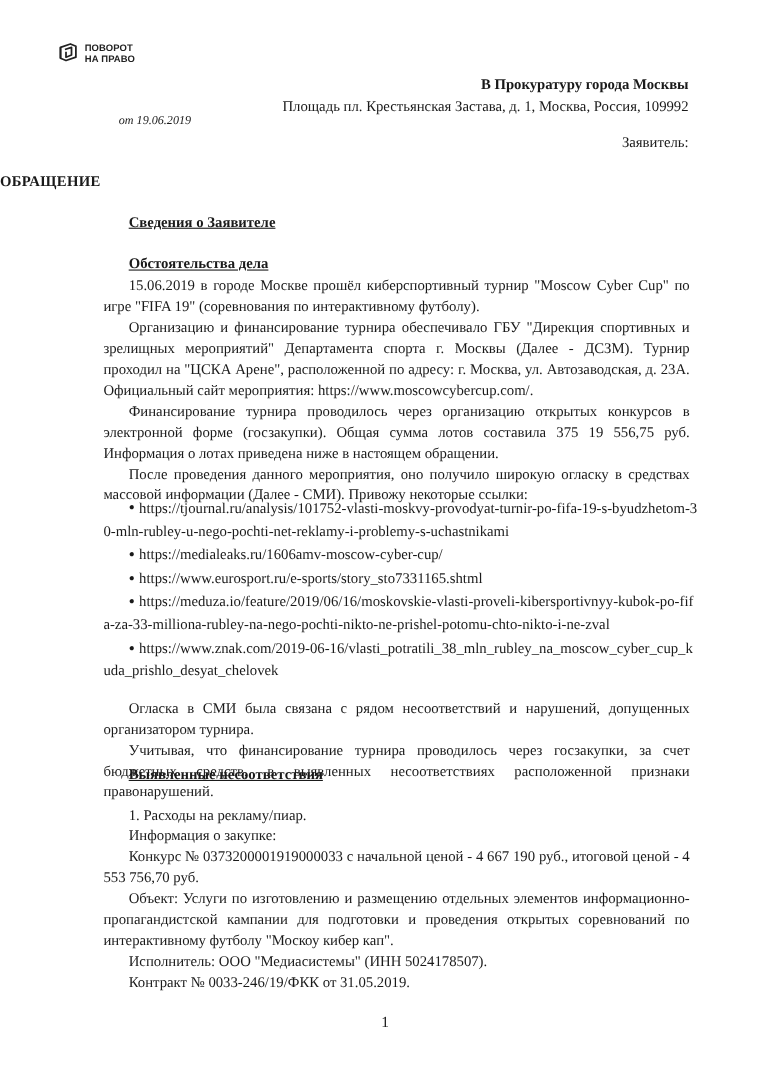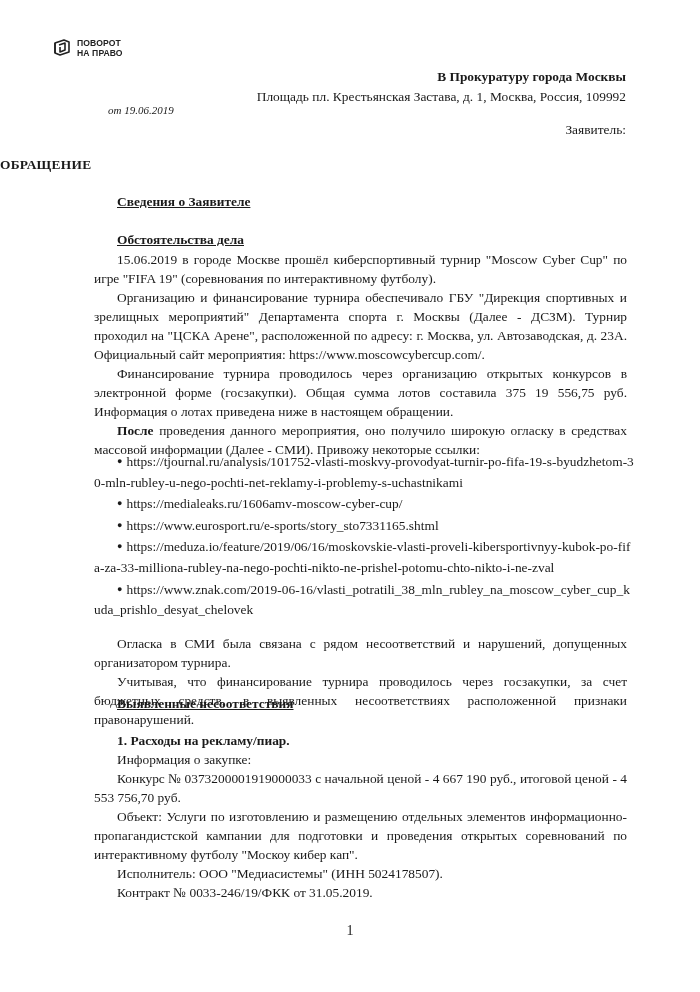--- a/index.html
+++ b/index.html
@@ -35,21 +35,21 @@
   }
   .body-block {
     position: absolute; left: 94px; width: 533px; line-height: 19px;
   }
   .body-block p { margin: 0; text-align: justify; text-indent: 23px; }
   .links {
     position: absolute; left: 94px; width: 540px; top: 451px; line-height: 20.6px;
   }
   .links .link { text-indent: 23px; margin: 0; word-break: break-all; }
   .links .link .bullet { font-size: 9px; vertical-align: 2px; margin-right: 4px; }
-  .bold { font-weight: bold; }
+  .bold { font-weight: normal; }
   .page-num {
     position: absolute; left: 0; width: 700px; top: 923px; text-align: center; font-size: 14px;
   }
   a.lnk { color: inherit; text-decoration: none; }
 </style>
 </head>
 <body>
 
 <div class="logo">
   <svg width="20" height="18" viewBox="0 0 20 18">

